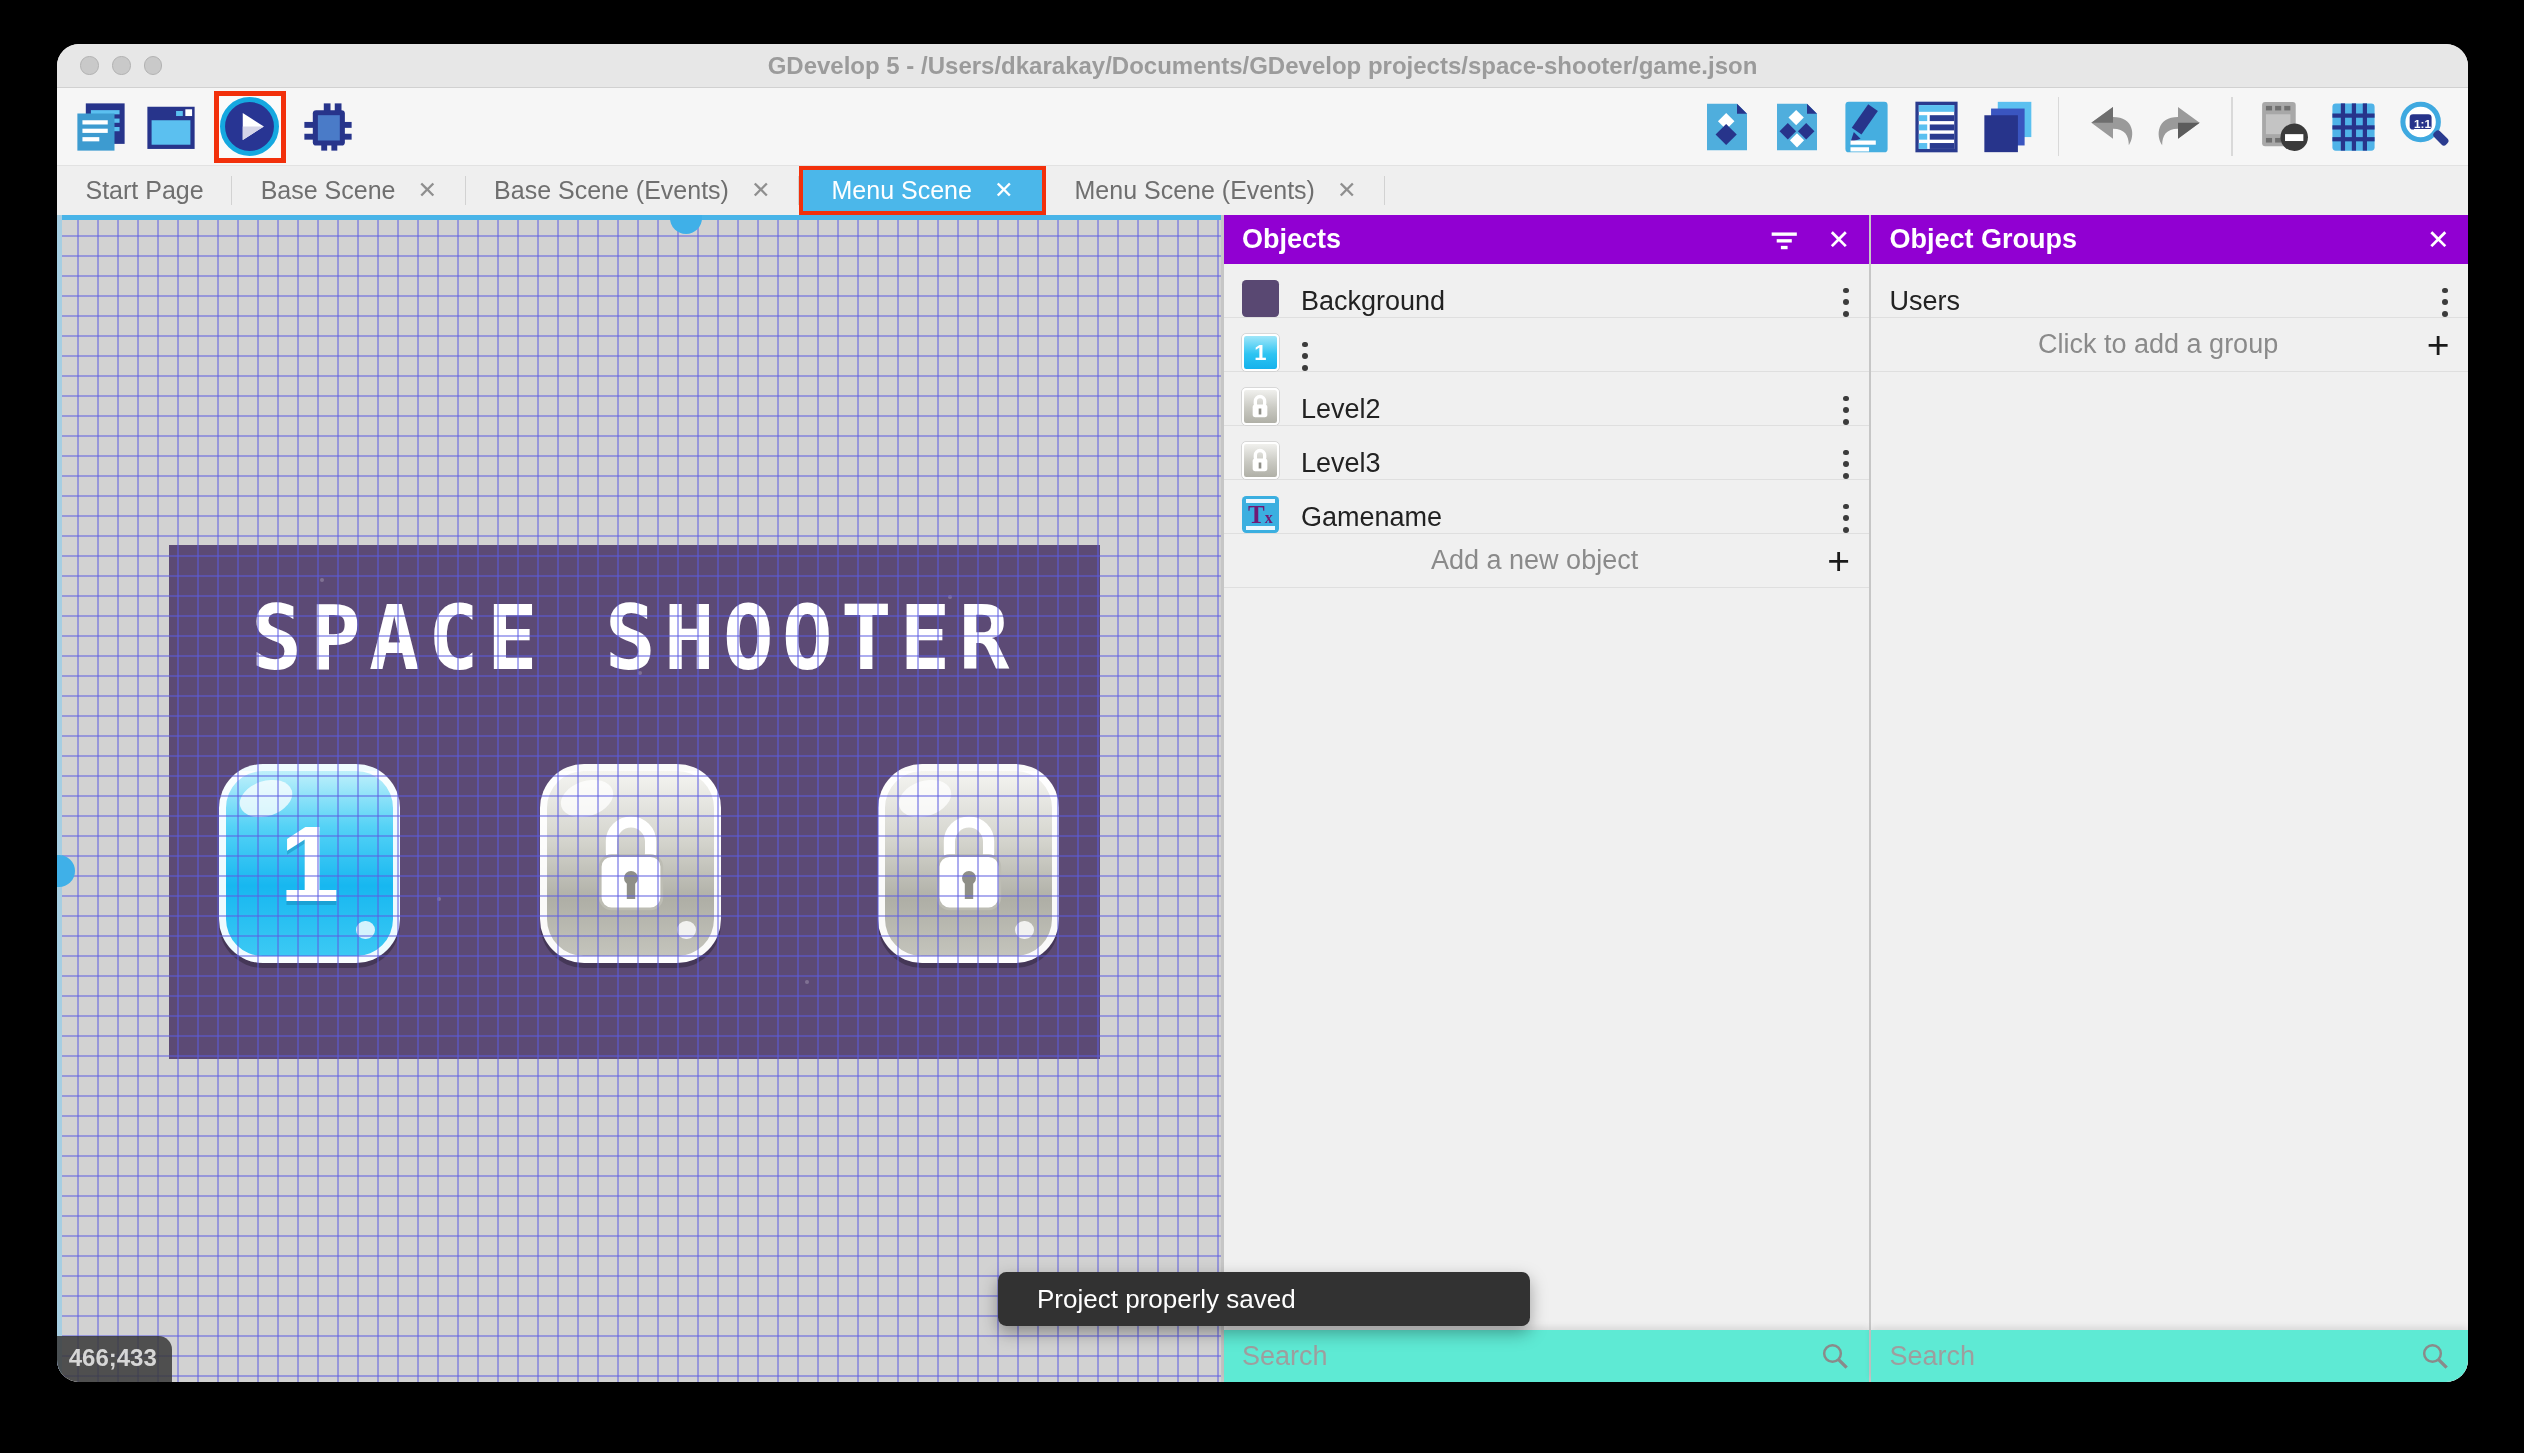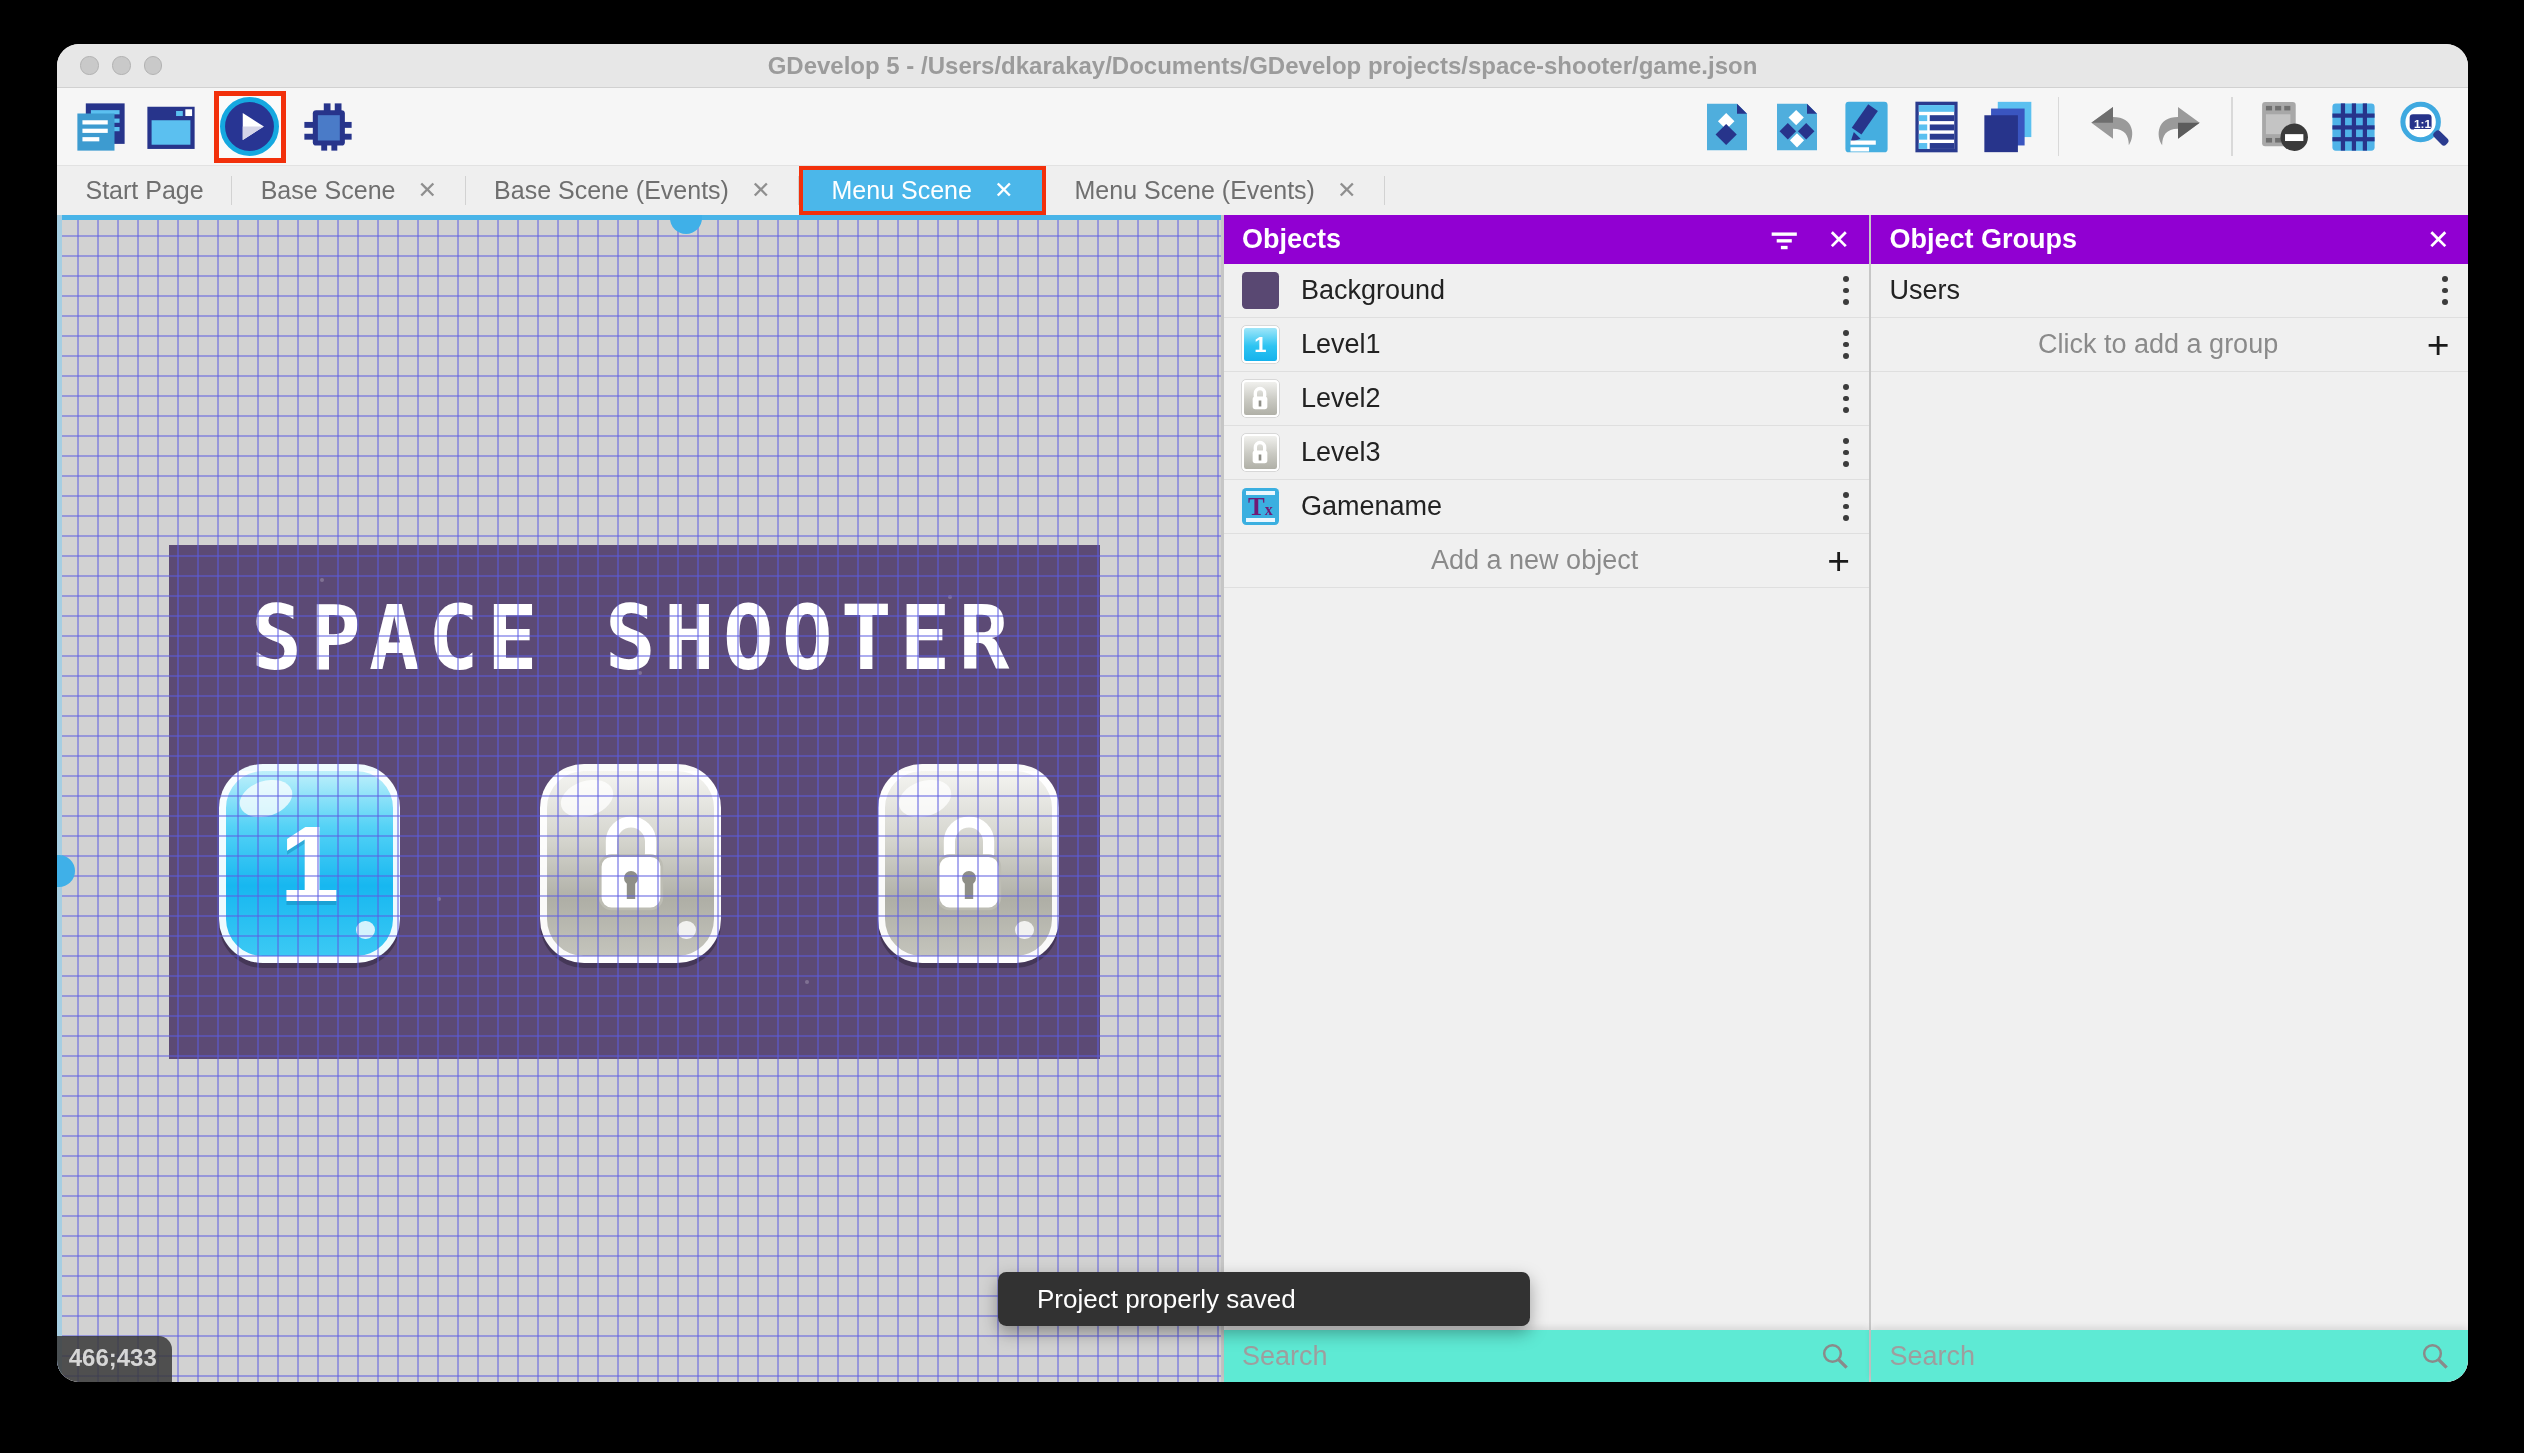--- a/index.html
+++ b/index.html
@@ -71,21 +71,21 @@
     border-top-right-radius:13.4px; padding:8.4px 15px 10px 11.7px; font-size:24px; font-weight:bold; color:#D6D6D6; }
 
   
   .panel { display:flex; flex-direction:column; background:#F0F0F0; flex:none; }
   .panel-objects { width:645px; }
   .panel-groups { flex:1; }
   .phead { height:49px; background:#9100D2; color:#FFF; display:flex; align-items:center; padding:0 18.4px; flex:none; }
   .phead .ptitle { font-size:27px; font-weight:bold; flex:1; }
   .phead .hicon { margin-left:28.5px; display:flex; align-items:center; }
   .phead .close { font-size:27px; color:#FFF; }
-  .prow { height:54px; display:flex; align-items:center; padding:0 18.4px; border-bottom:1.7px solid #DFDFDF; gap:22px; }
+  .prow { height:54px; display:flex; align-items:flex-end; padding:0 18.4px; border-bottom:1.7px solid #DFDFDF; gap:22px; }
   .prow .label { font-size:27px; color:#222; flex:1; }
   .kebab { width:8.4px; display:flex; flex-direction:column; gap:5.9px; align-items:center; }
   .kebab i { width:5.9px; height:5.9px; border-radius:50%; background:#3C3C3C; }
   .addrow { height:54px; display:flex; align-items:center; border-bottom:1.7px solid #DFDFDF; padding:0 18.4px; }
   .addrow .label { flex:1; text-align:center; font-size:27px; color:#8A8A8A; }
   .plus { font-size:39px; color:#1A1A1A; font-weight:normal; line-height:1; }
   .pfill { flex:1; }
   .searchbar { height:52px; background:#5eead4; display:flex; align-items:center; padding:0 18.4px;
     box-shadow:0 -3.3px 6.7px rgba(0,0,0,.10); flex:none; }
   .searchbar input { flex:1; border:none; outline:none; font-size:27px; color:#333; background:transparent;
@@ -360,21 +360,20 @@
         <div class="thumb thumb-bg"></div>
         <span class="label">Background</span>
         <span class="kebab">
             <i></i>
             <i></i>
             <i></i>
           </span>
       </div>
       <div class="prow">
         <div class="thumb thumb-lvl1">1</div>
-        <span class="label">Level1</span>
         <span class="kebab">
             <i></i>
             <i></i>
             <i></i>
           </span>
       </div>
       <div class="prow">
         <div class="thumb thumb-lock">
           <svg width="20" height="25" viewBox="0 0 60 72">
             <rect x="16" y="6" width="28" height="36" rx="14" fill="none" stroke="#FFFFFF" stroke-width="10"></rect>

